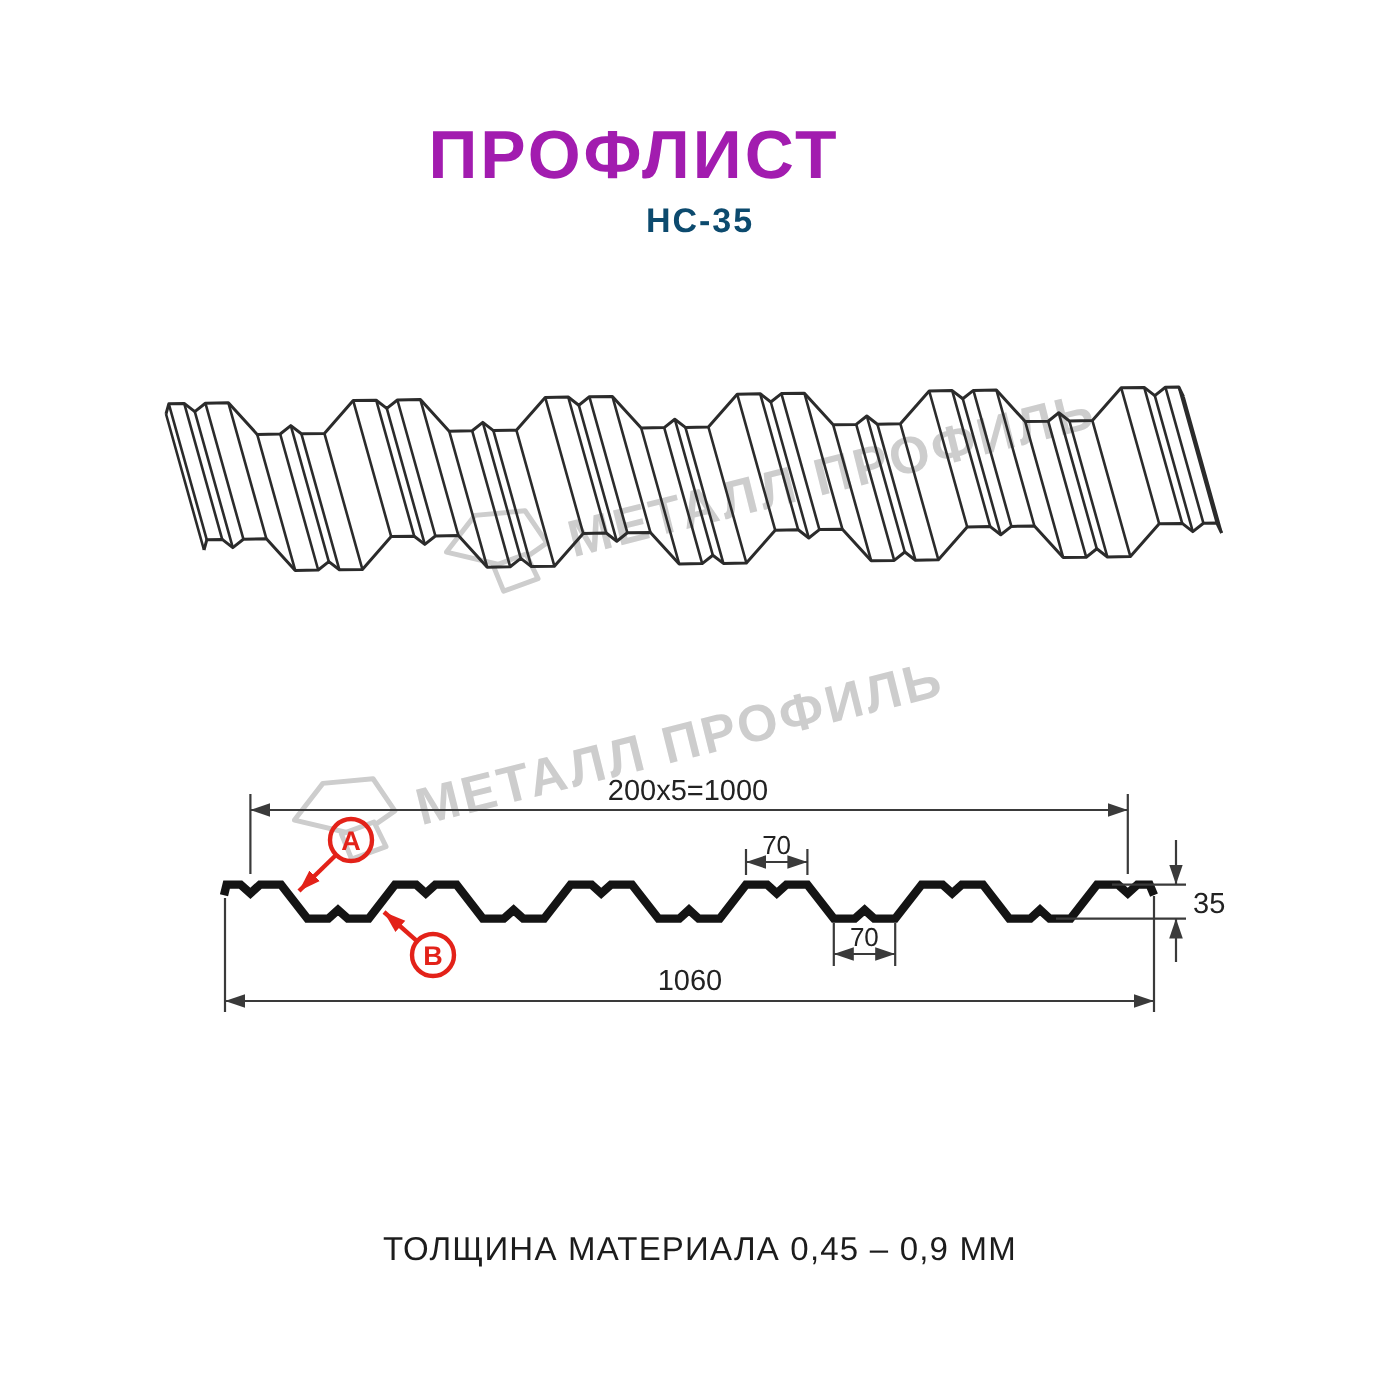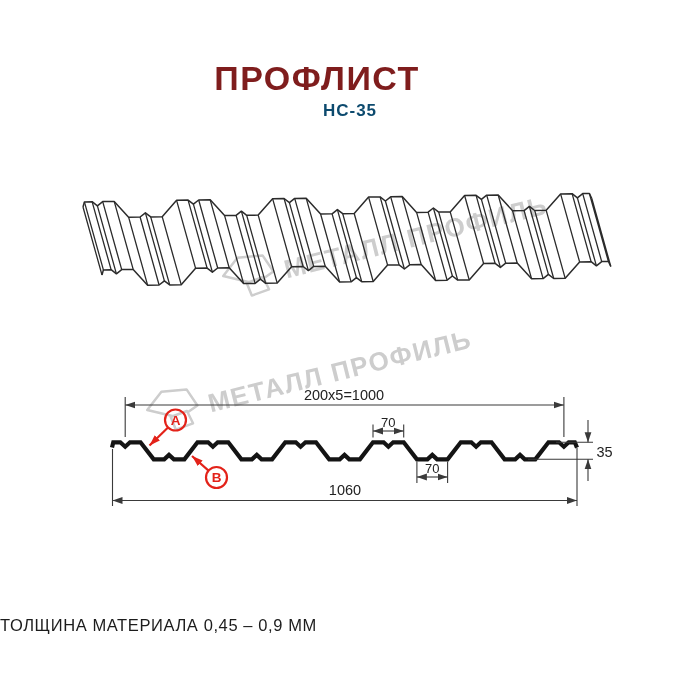--- a/index.html
+++ b/index.html
@@ -1,22 +1,22 @@
 <!DOCTYPE html>
 <html><head>
 <meta charset="utf-8">
 <style>
   html,body{margin:0;padding:0;background:#fff;}
   body{width:700px;height:700px;overflow:hidden;font-family:"Liberation Sans",sans-serif;}
   .stage{position:relative;width:700px;height:700px;background:#fff;}
   .title{position:absolute;top:59px;left:0;width:634px;text-align:center;
-         font-size:34px;font-weight:800;letter-spacing:1.5px;color:#7f1d1d;}
+         font-size:34px;font-weight:800;letter-spacing:1.5px;color:#a21caf;}
   .subtitle{position:absolute;top:101px;left:0;width:700px;text-align:center;
          font-size:17px;font-weight:700;letter-spacing:1px;color:#0c4a6e;}
-  .footer-note{position:absolute;top:616px;left:0;width:700px;text-align:left;
+  .footer-note{position:absolute;top:616px;left:0;width:700px;text-align:center;
          font-size:16.5px;font-weight:500;letter-spacing:.6px;color:#1c1c1c;}
   .wm{position:absolute;display:flex;align-items:flex-end;gap:7px;color:#cdcdcd;
       font-weight:700;font-size:26px;letter-spacing:1.5px;white-space:nowrap;z-index:1;}
   .wm svg{flex:0 0 auto;}
   .wm .wm-text{line-height:1;padding-bottom:6px;}
   .wm1{left:226px;top:258px;transform:rotate(-14deg);transform-origin:0 100%;}
   .wm2{left:150px;top:392px;transform:rotate(-14deg);transform-origin:0 100%;}
   svg.drawing{position:absolute;left:0;top:0;z-index:2;}
   .persp-line{fill:none;stroke:#2b2b2b;stroke-width:1.5;stroke-linejoin:round;}
   .persp-fold{fill:none;stroke:#2b2b2b;stroke-width:1.3;}

